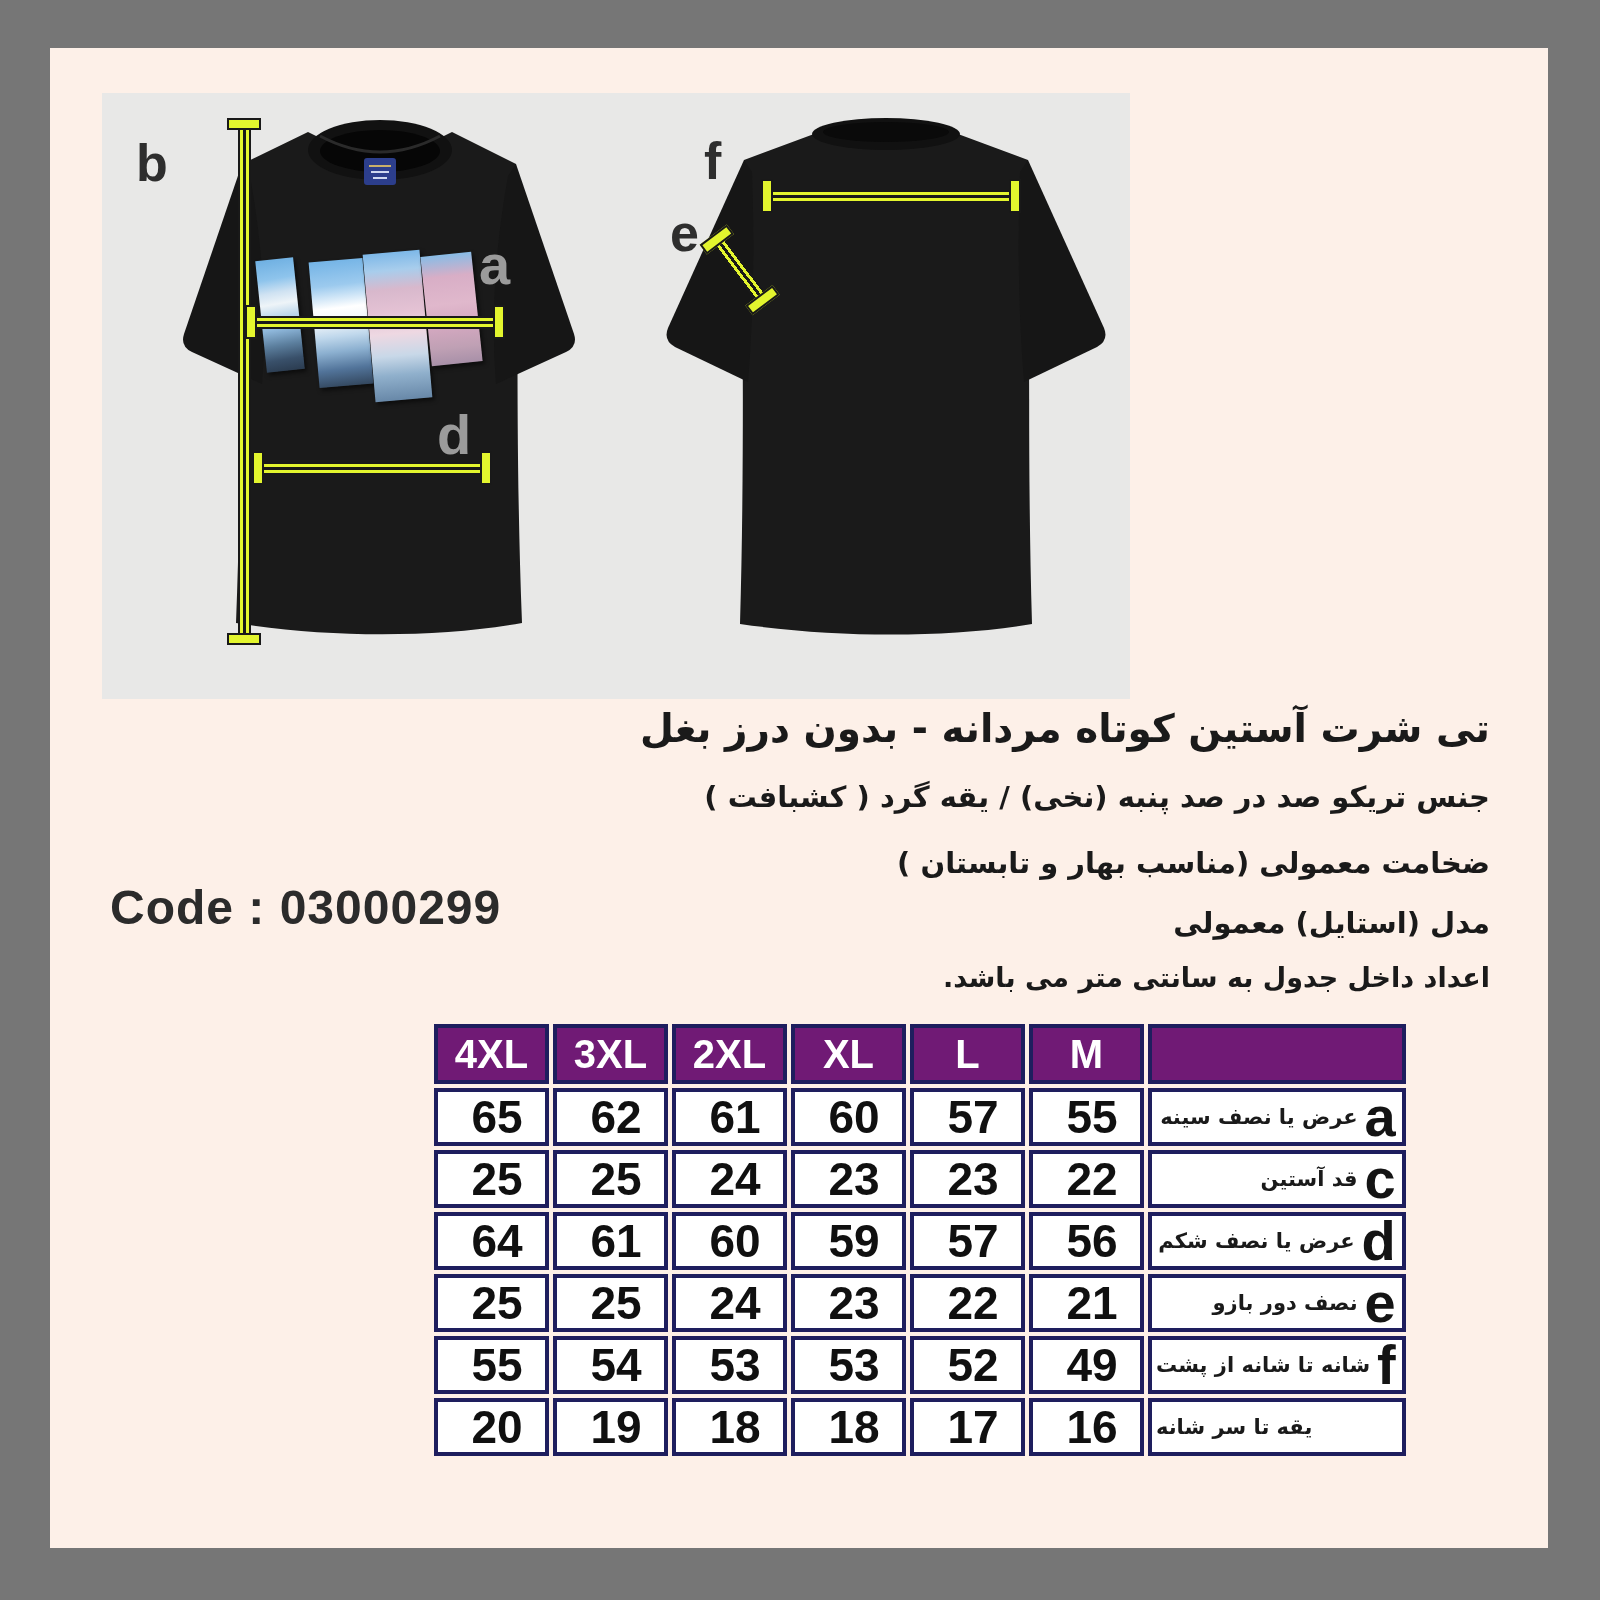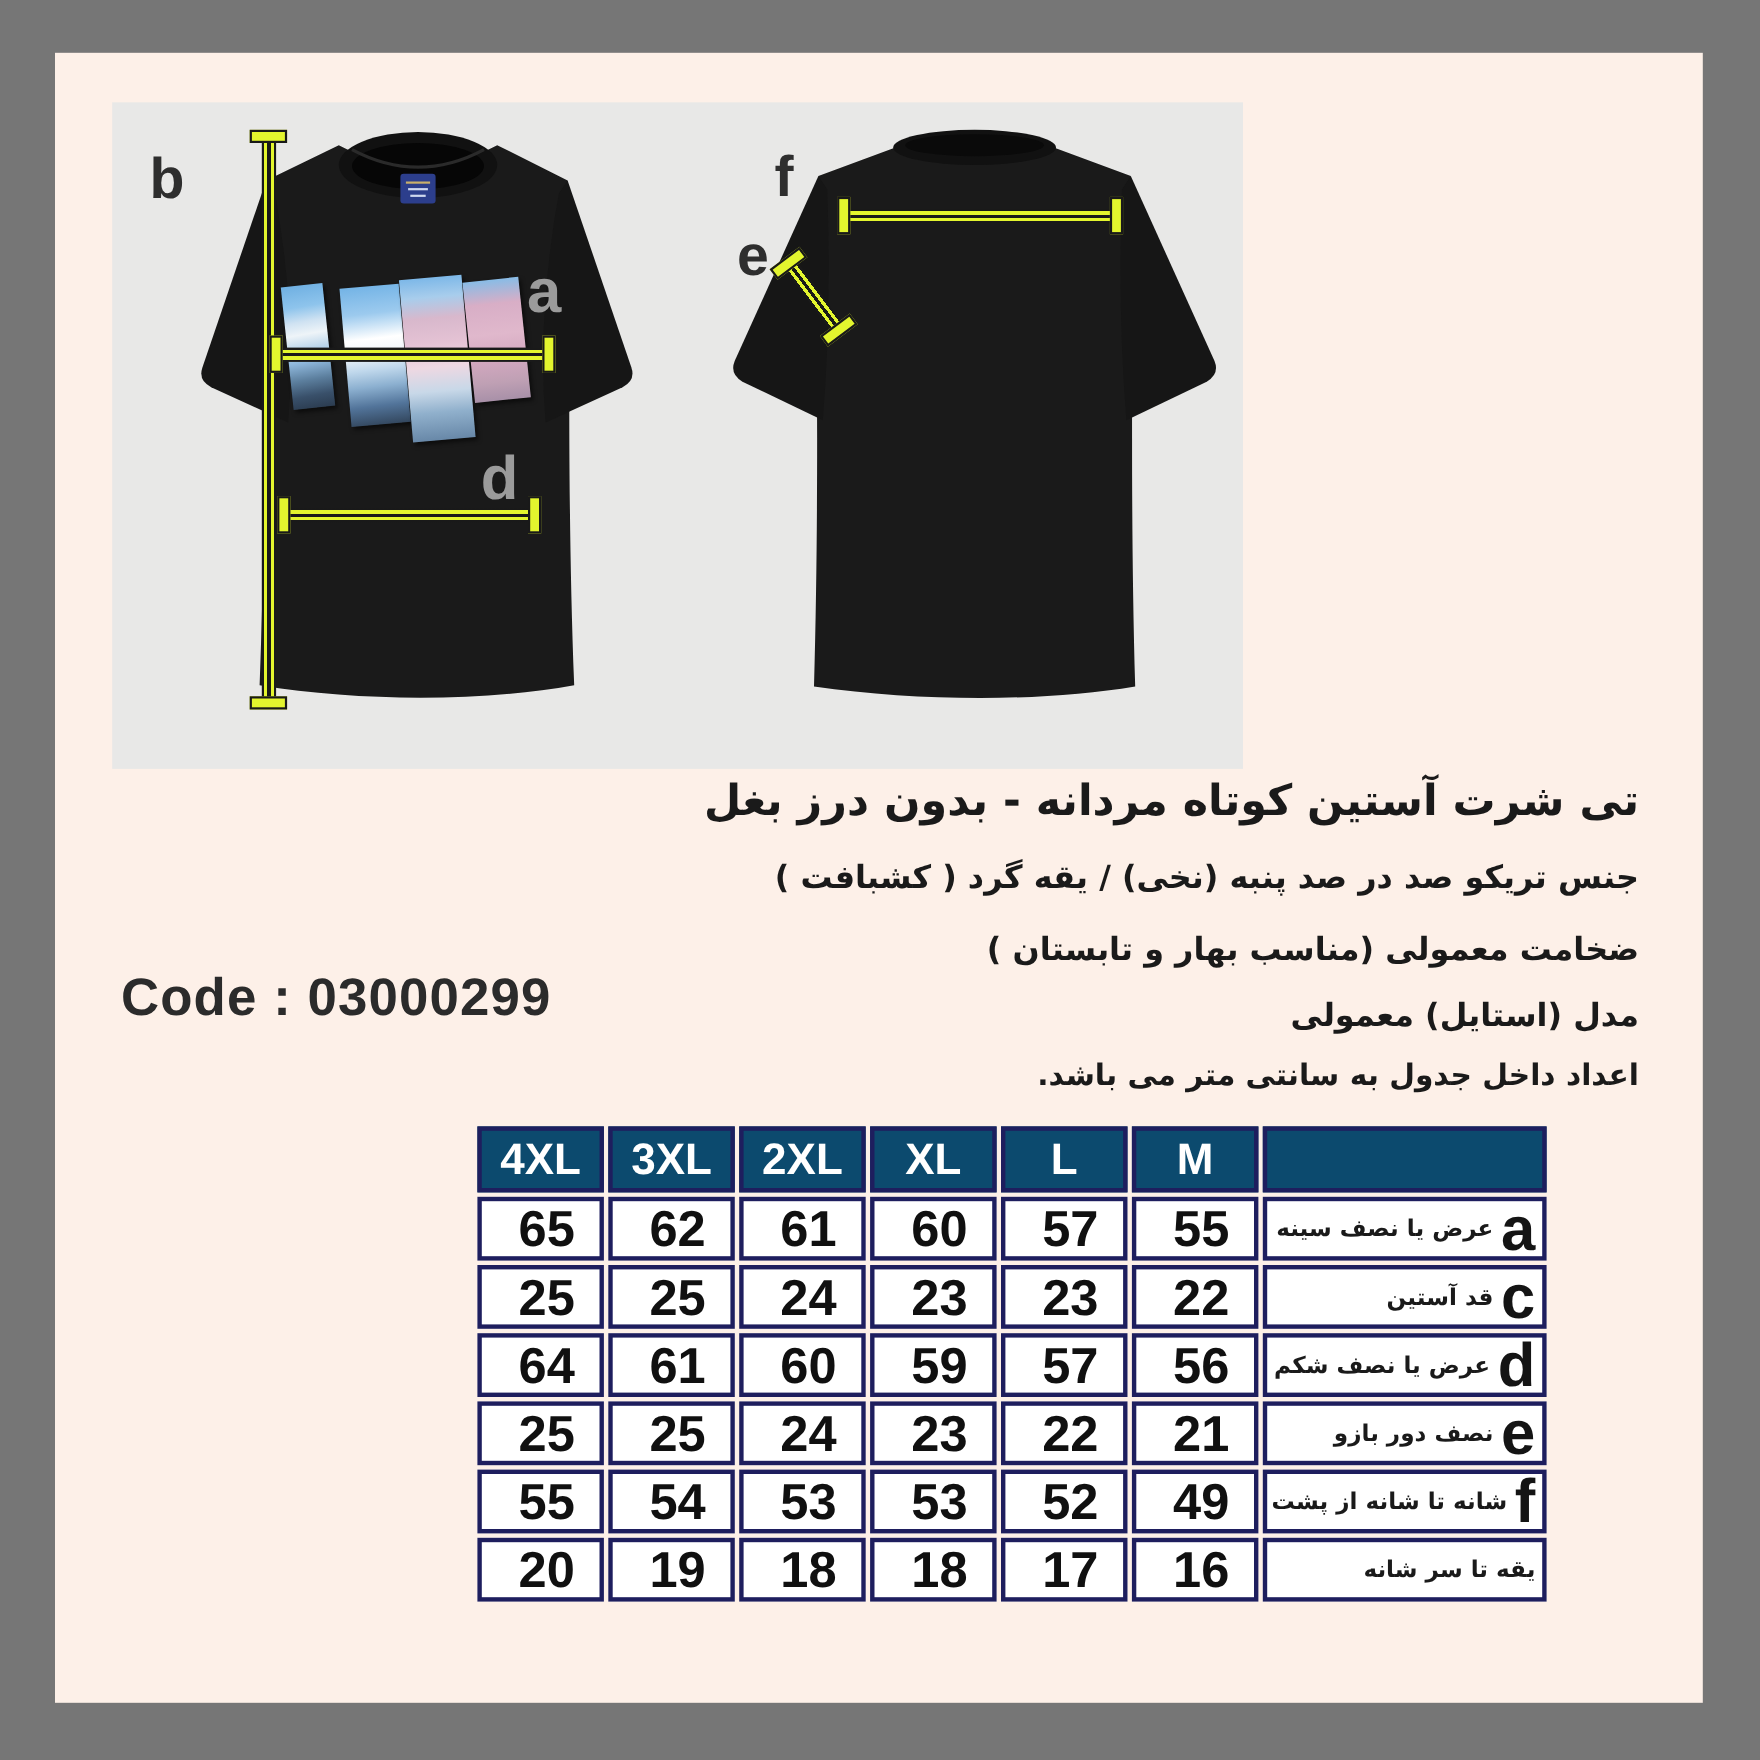--- a/index.html
+++ b/index.html
@@ -46,26 +46,26 @@
     font-family:"DejaVu Sans", sans-serif; white-space:nowrap; }
   .pline.title { font-size:39px; font-weight:bold; }
   .pline.body  { font-size:29px; font-weight:bold; }
   .pline.note  { font-size:27px; font-weight:bold; }
 
   .code { position:absolute; left:60px; top:832px; font-size:48px; font-weight:bold; color:#2b2b2b; letter-spacing:1px;text-align:right; }
 
   
   .sizetable { position:absolute; left:380px; top:972px; border-collapse:separate; border-spacing:4px; table-layout:fixed; }
   .sizetable td, .sizetable th { border:4px solid #1e1e5e; }
-  .sizetable th { width:115px; height:60px; background:#0c4a6e; color:#ffffff; font-size:40px; font-weight:bold; text-align:center; vertical-align:middle; }
+  .sizetable th { width:115px; height:60px; background:#701a75; color:#ffffff; font-size:40px; font-weight:bold; text-align:center; vertical-align:middle; }
   .sizetable th.lblcol { width:220px; }
   .sizetable td { height:58px; background:#ffffff; color:#101010; font-size:46px; font-weight:bold; text-align:center; vertical-align:middle; line-height:1;padding-left:11px; }
   .sizetable td.lblcell { padding:0 6px 0 4px;margin-left:16px; }
   .lblwrap { display:flex; align-items:center; justify-content:flex-end; gap:7px; height:100%; }
-  .lblwrap.centered { justify-content:flex-end; }
+  .lblwrap.centered { justify-content:flex-start; }
   .lblwrap .fa { direction:rtl; font-family:"DejaVu Sans", sans-serif; font-size:21px; font-weight:bold; color:#1a1a1a; white-space:nowrap; }
   .lblwrap .ltr { font-size:56px; font-weight:bold; color:#141414; line-height:40px; }
 </style>
 </head>
 <body>
 
 <div class="canvas">
   <div class="sheet">
 
     <div class="photo">

